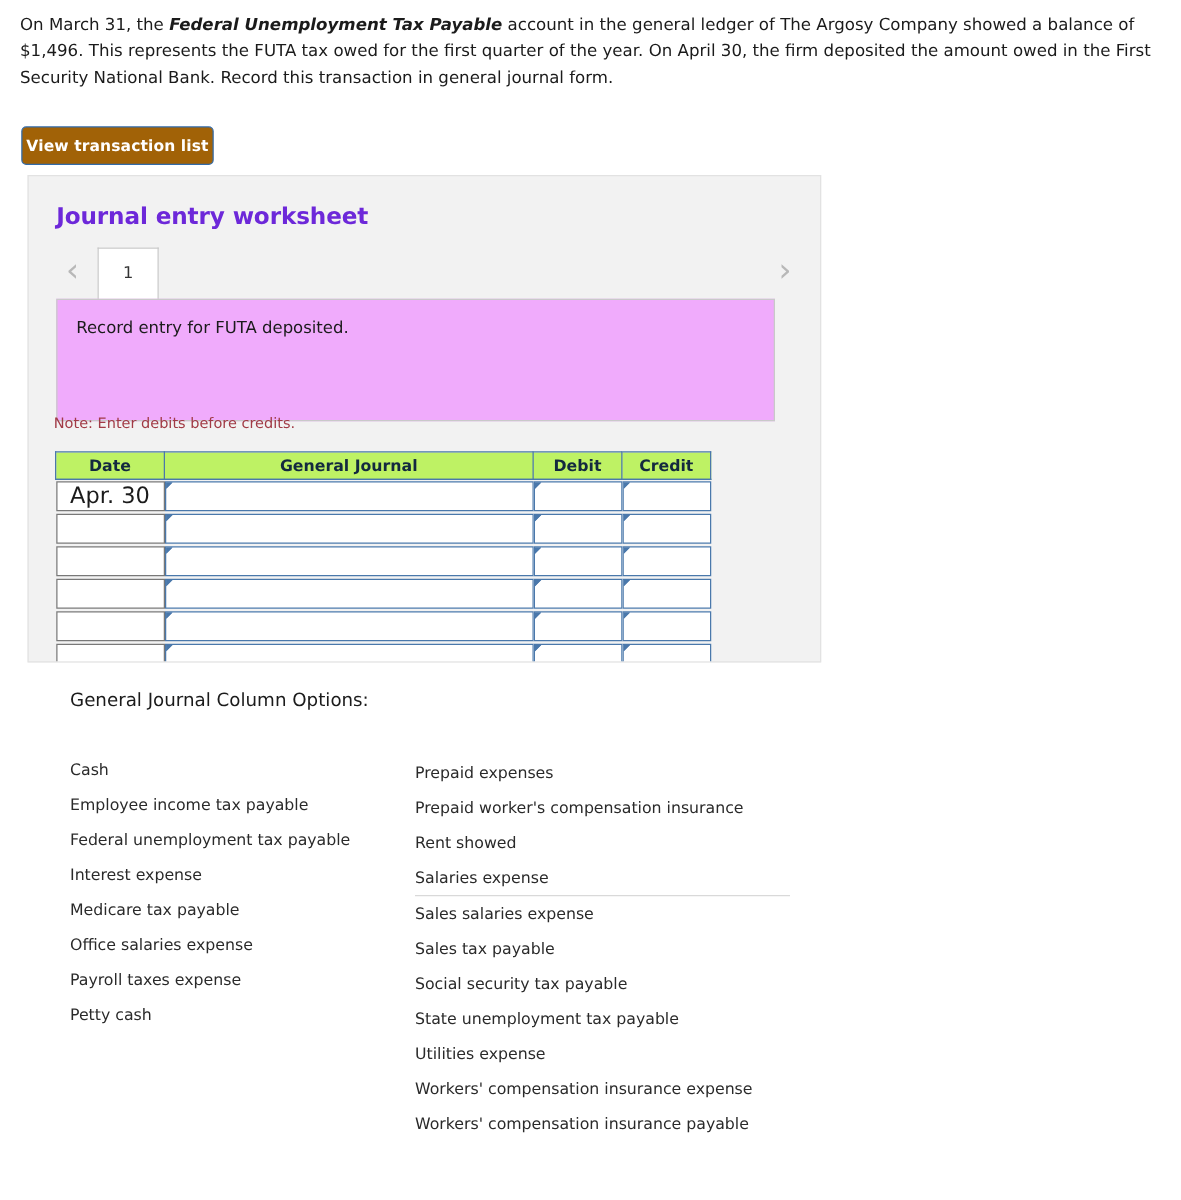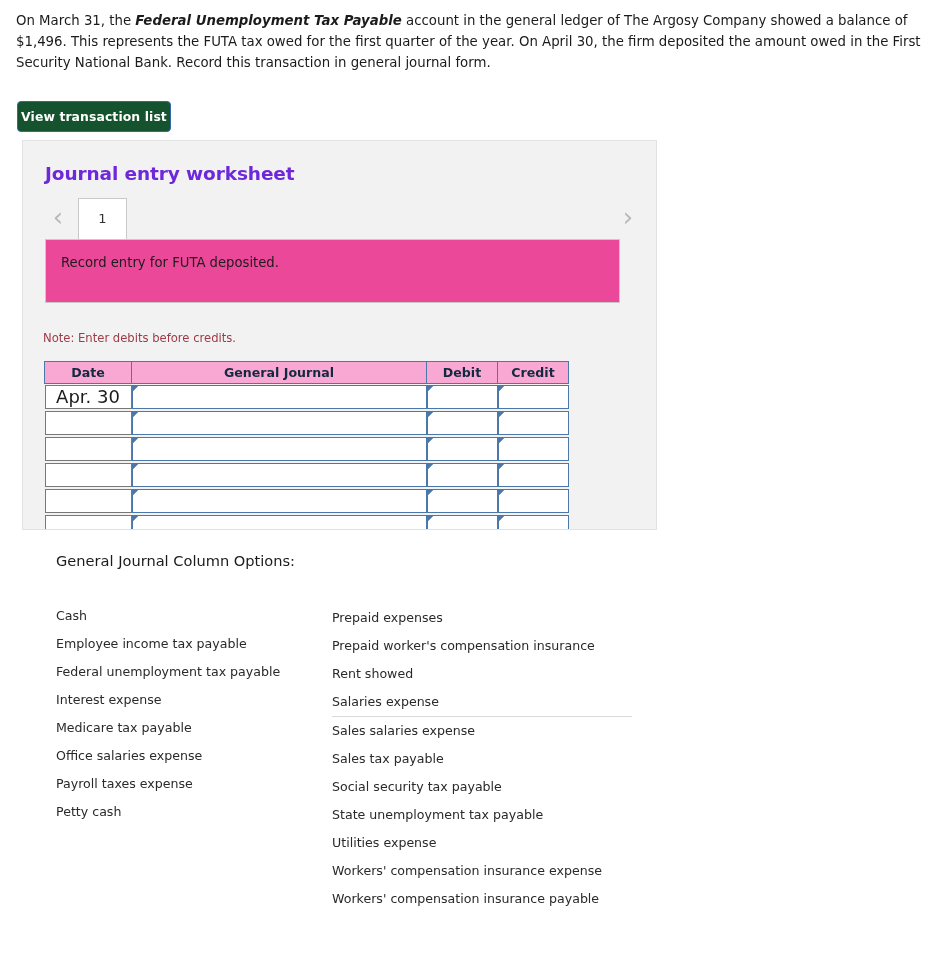--- a/index.html
+++ b/index.html
@@ -25,21 +25,21 @@
     line-height: 21px;
     color: #1b1b1b;
   }
   .problem b { font-weight: bold; font-style: italic; }
 
   
   .vt-btn {
     position: absolute;
     left: 17px; top: 101px;
     width: 154px; height: 31px;
-    background: #14532d;
+    background: #a16207;
     border: 1px solid #326aa8;
     border-radius: 4px;
     color: #ffffff;
     font-size: 12.4px;
     font-weight: bold;
     line-height: 29px;
     text-align: center;
     cursor: pointer;
     letter-spacing: .1px;
   }
@@ -93,22 +93,22 @@
     color: #333;
     text-align: center;
     line-height: 40px;
     cursor: pointer;
   }
 
   
   .prompt-box {
     position: absolute;
     left: 22px; top: 98px;
-    width: 575px; height: 64px;
-    background: #ec4899;
+    width: 575px; height: 98px;
+    background: #f0abfc;
     border: 1px solid #c9c9c9;
   }
   .prompt-text {
     position: absolute;
     left: 15px; top: 15px;
     font-size: 13.2px;
     color: #1b1b1b;
   }
 
   
@@ -122,21 +122,21 @@
   
   .jtable {
     position: absolute;
     left: 21px; top: 220px;
     width: 524px;
     border-collapse: collapse;
     table-layout: fixed;
     font-size: 12.4px;
   }
   .jtable th {
-    background: #f9a8d4;
+    background: #bef264;
     border: 1px solid #4a78ab;
     color: #13293f;
     font-weight: bold;
     font-size: 12.6px;
     height: 22px;
     padding: 0;
     text-align: center;
   }
   .jtable td { padding: 0; height: 24px; }
 

